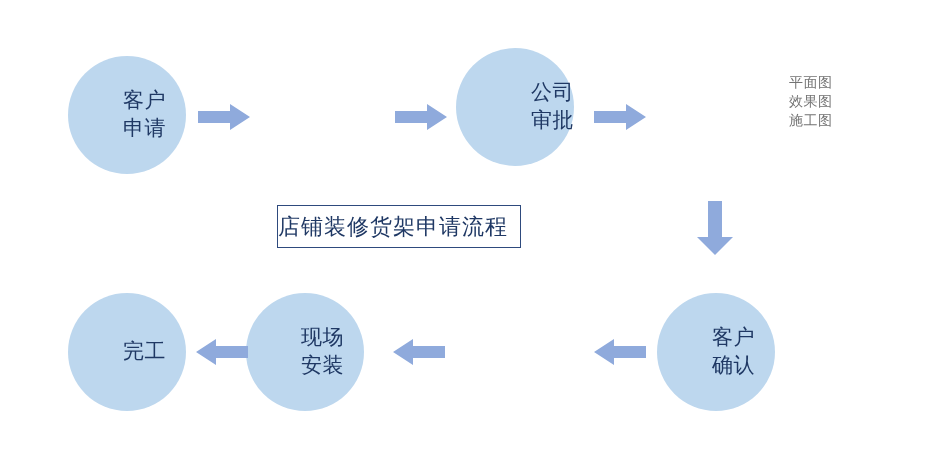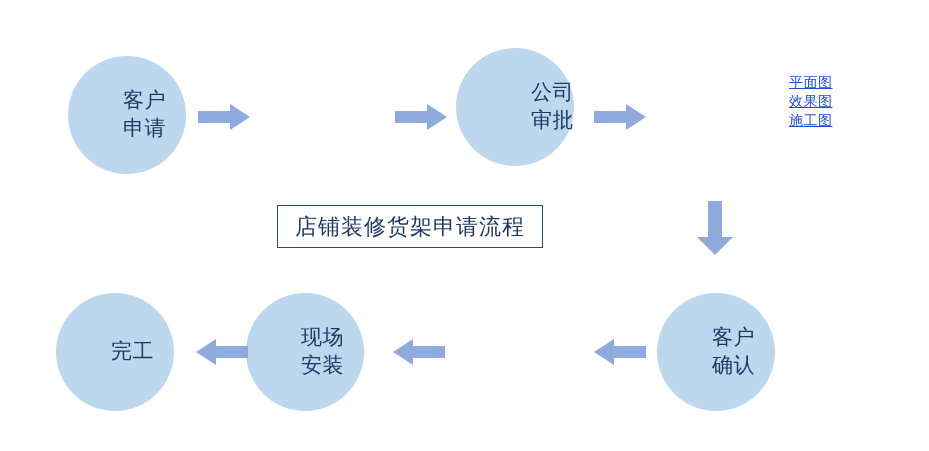--- a/index.html
+++ b/index.html
@@ -45,27 +45,27 @@
   .arrow {
     position: absolute;
   }
   .arrow svg { display: block; }
 
   
   #title-box {
     position: absolute;
     left: 277px;
     top: 205px;
-    width: 266px;
+    width: 244px;
     height: 43px;
     border: 1px solid #2E4A7D;
     background: #ffffff;
     display: flex;
     align-items: center;
-    justify-content: center;
+    justify-content: flex-start;
     box-sizing: border-box;
   }
   #title-box .title-text {
     font-family: "Liberation Serif", "DejaVu Serif", serif;
     font-size: 22px;
     color: #1F3864;
     letter-spacing: 1px;
     white-space: nowrap;
   }
 
@@ -74,24 +74,23 @@
     position: absolute;
     left: 789px;
     top: 73px;
     display: flex;
     flex-direction: column;
   }
   #annotation .ann-line {
     font-family: "Liberation Sans", "DejaVu Sans", sans-serif;
     font-size: 14px;
     line-height: 19px;
-    color: #1d4ed8;
+    color: #737373;
     letter-spacing: 0.5px;
     white-space: nowrap;
-    text-decoration: underline;
   }
 </style>
 </head>
 <body>
 
 <div id="canvas">
 
   <div class="node" style="left:68px;  top:56px;">
     <span class="node-label">客户
 申请</span>
@@ -160,17 +159,17 @@
     <span class="node-label">现场
 安装</span>
   </div>
 
   <div class="arrow" style="left:196px; top:339px;">
     <svg width="52" height="26" viewBox="0 0 52 26">
       <polygon points="52,7 20,7 20,0 0,13 20,26 20,19 52,19" fill="#8FAADC"></polygon>
     </svg>
   </div>
 
-  <div class="node" style="left:56px;  top:293px;">
+  <div class="node" style="left:68px;  top:293px;">
     <span class="node-label">完工</span>
   </div>
 
 </div>
 
 </body></html>

